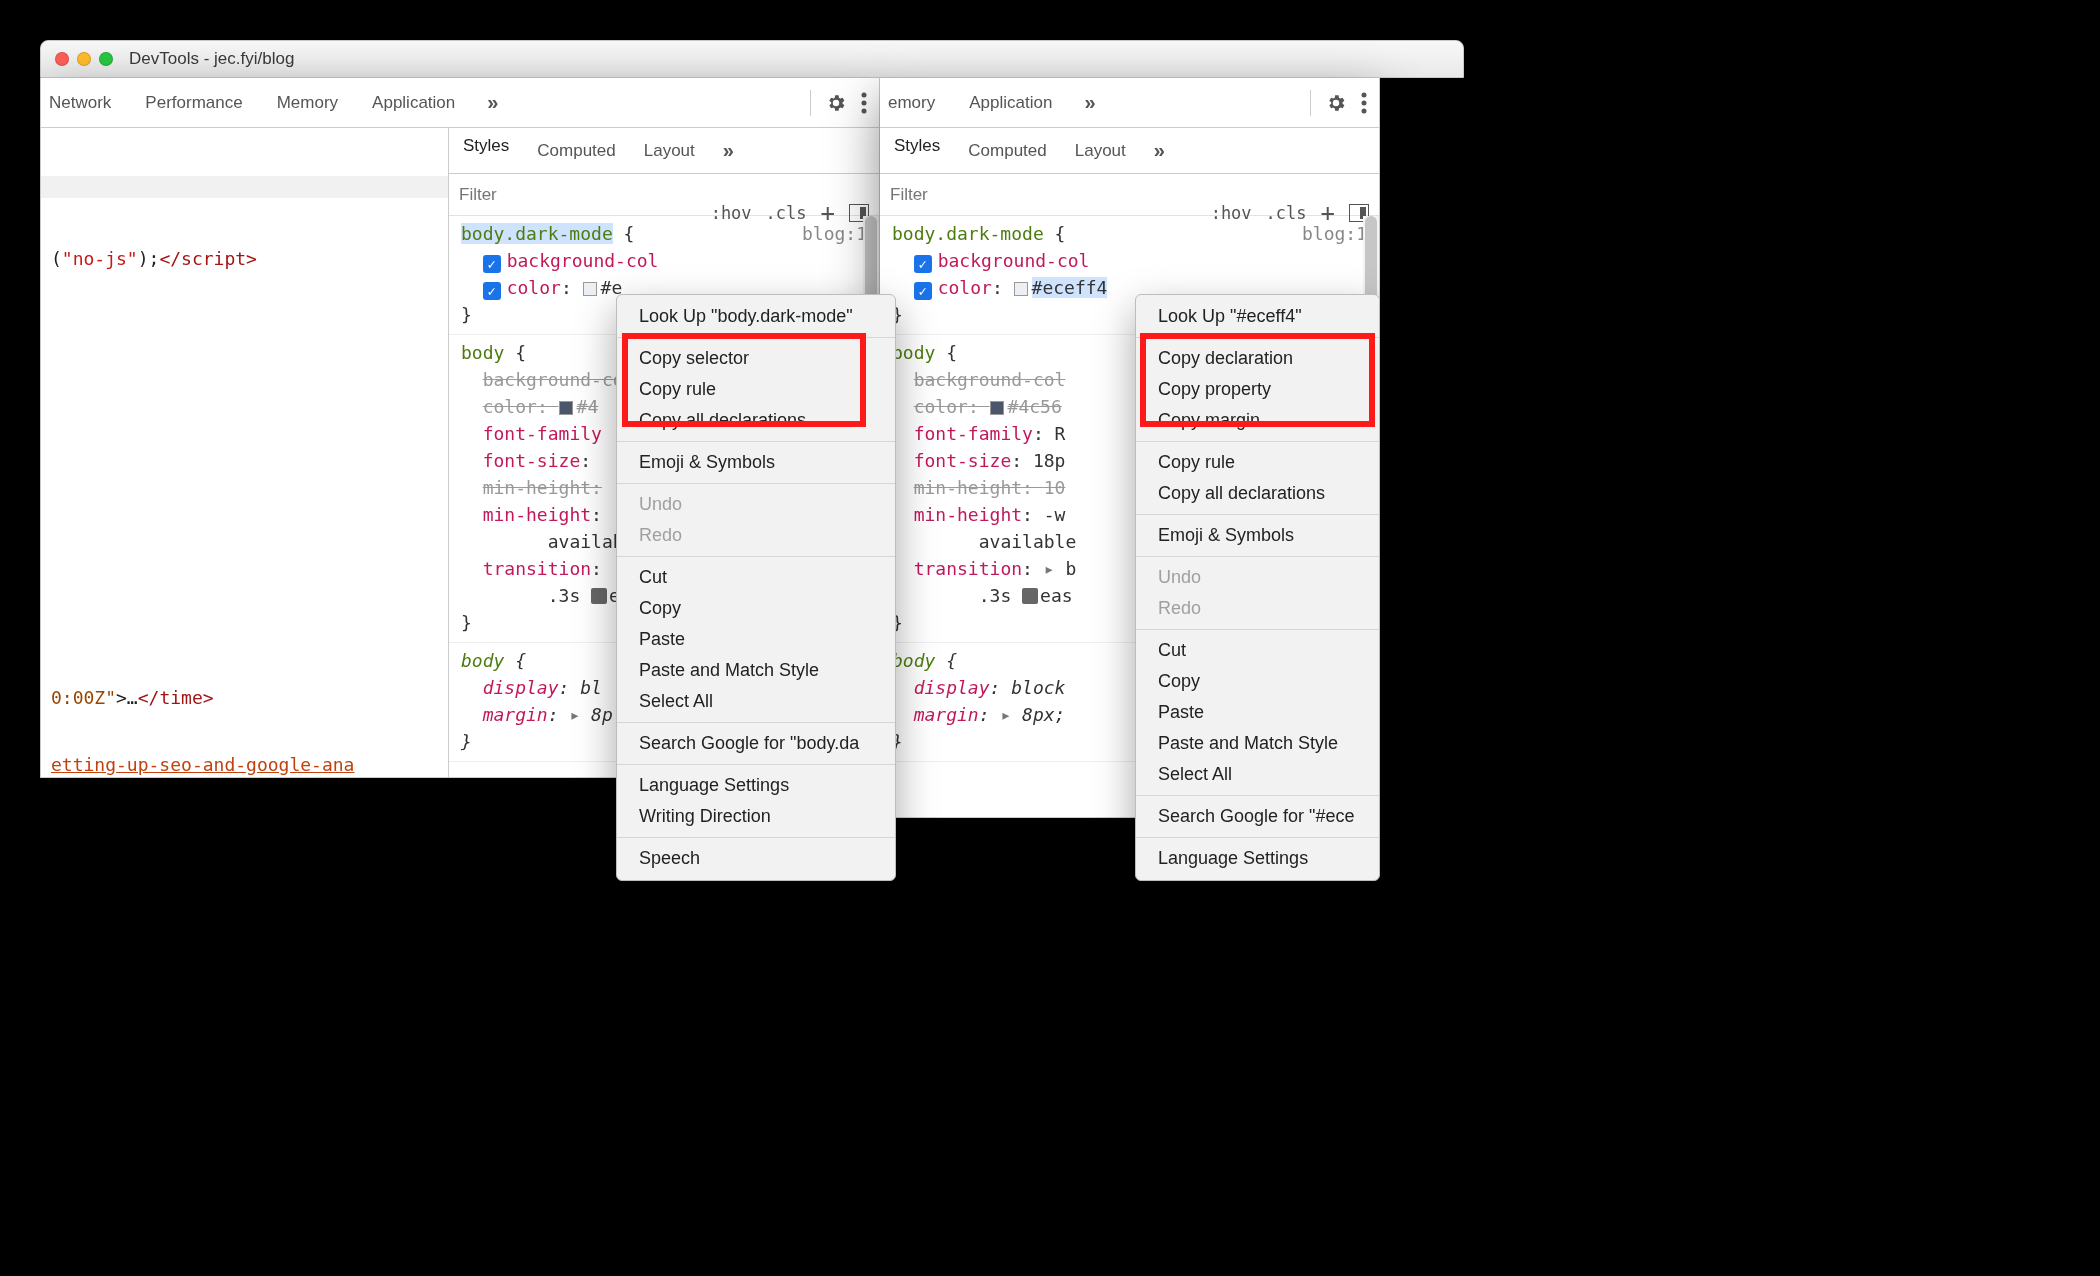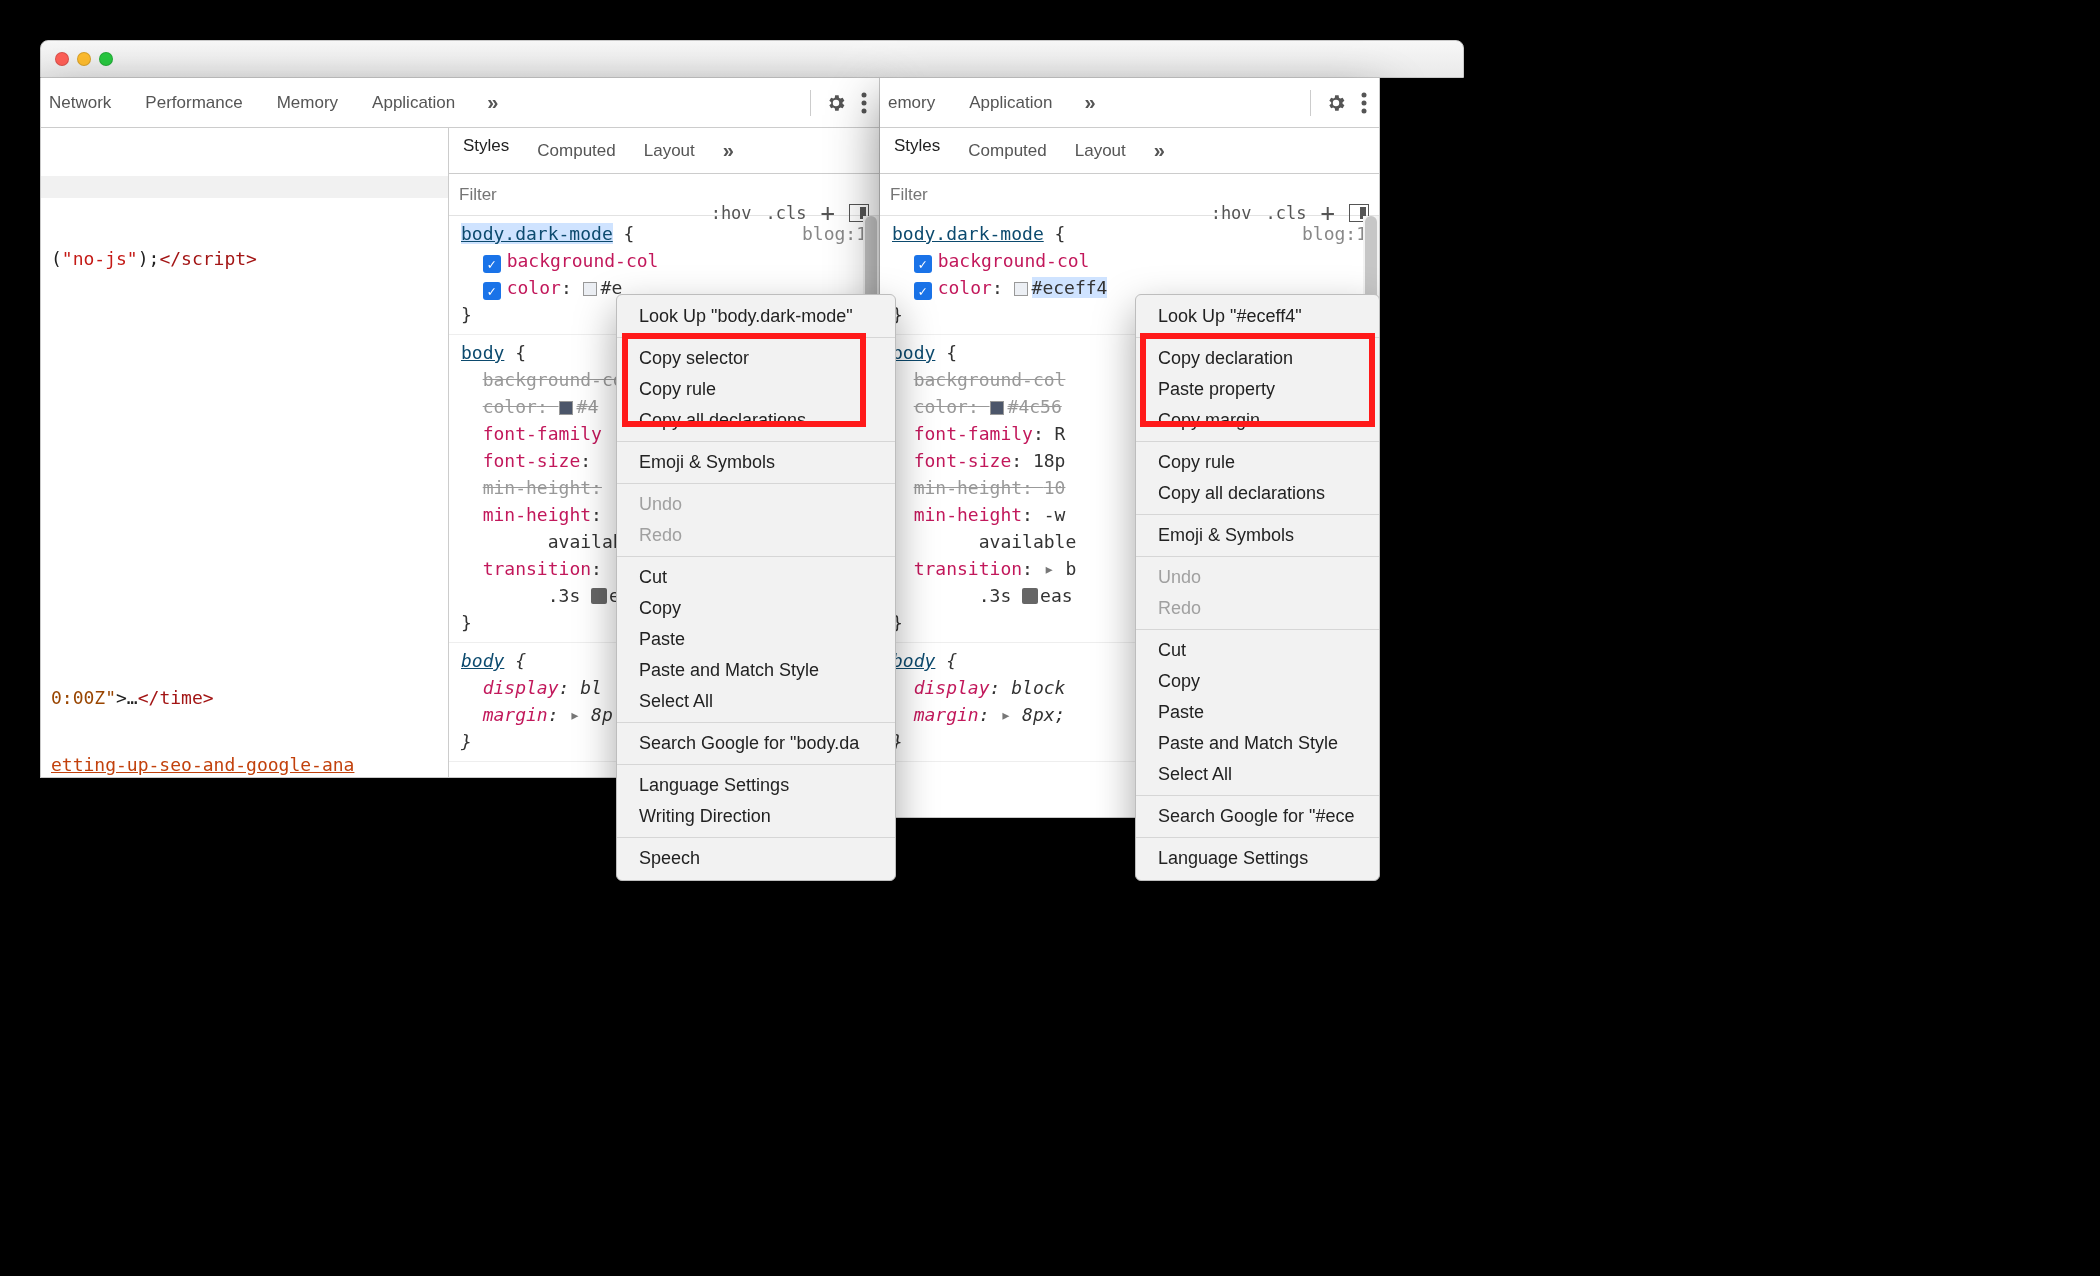--- a/index.html
+++ b/index.html
@@ -42,21 +42,21 @@
   .filterbar input { border: none; outline: none; font-size: 17px; color:#777; width: 130px; }
   .filterbar .btns { margin-left:auto; display:flex; align-items:center; gap:14px; color:#555; font-family: Menlo, monospace; margin-top: 37px; }
   .plus { font-size: 24px; line-height: 1; color:#555; }
   .sidetoggle { width:20px; height:18px; border:1.5px solid #555; position:relative; }
   .sidetoggle:before{content:""; position:absolute; right:2px; top:2px; bottom:2px; width:6px; background:#555; }
 
   .rules { flex:1; overflow:hidden; font-family: Menlo, Consolas, monospace; font-size: 18px; line-height: 1.5; position:relative; }
   .rules .scroll { position:absolute; right:0; top:0; bottom:0; width:16px; background:#f3f3f3; }
   .rules .thumb { position:absolute; right:2px; width:12px; top:0; height:280px; border-radius:6px; background:#c6c6c6; }
   .rule { padding: 4px 12px 6px; border-bottom: 1px solid #eee; }
-  .sel { color:#0c4a6e;text-decoration:underline; }
+  .sel { color:#4d7c0f; }
   .selHL { background:#cfe3ff; }
   .src { float:right; color:#888; font-style: normal; }
   .prop { color:#c2185b; }
   .strike { text-decoration: line-through; text-decoration-color:#999; color:#999; }
   .swatch { display:inline-block; width:14px; height:14px; border:1px solid #999; vertical-align:-2px; margin-right:4px; }
   .chk { display:inline-block; width:18px; height:18px; border-radius:3px; background:#1a73e8; color:#fff; text-align:center; font-size:14px; line-height:18px; vertical-align:-2px; margin-right:6px; }
   .italic { font-style: italic; }
   .tri { color:#777; }
   .ease { display:inline-block; width:16px; height:16px; background:#666; border-radius:2px; vertical-align:-2px; margin-right:2px; }
 
@@ -71,20 +71,21 @@
 </style>
 </head>
 <body>
 
 <div class="stage">
 
   <div class="titlebar">
     <span class="tdot r"></span>
     <span class="tdot y"></span>
     <span class="tdot g"></span>
+    <div class="title">DevTools - jec.fyi/blog</div>
   </div>
 
   <div class="panelL">
     <div class="toptabs">
       <span class="tab">Network</span>
       <span class="tab">Performance</span>
       <span class="tab">Memory</span>
       <span class="tab">Application</span>
       <span class="overflow">»</span>
       <div class="icons">
@@ -268,21 +269,21 @@
     <div class="mi">Writing Direction</div>
     <hr>
     <div class="mi">Speech</div>
   </div>
   <div class="redbox" style="left:582px; top:293px; width:244px; height:94px"></div>
 
   <div class="menu" style="left:1095px; top:254px; width:245px">
     <div class="mi">Look Up "#eceff4"</div>
     <hr>
     <div class="mi">Copy declaration</div>
-    <div class="mi">Paste property</div>
+    <div class="mi">Copy property</div>
     <div class="mi">Copy margin</div>
     <hr>
     <div class="mi">Copy rule</div>
     <div class="mi">Copy all declarations</div>
     <hr>
     <div class="mi">Emoji &amp; Symbols</div>
     <hr>
     <div class="mi dis">Undo</div>
     <div class="mi dis">Redo</div>
     <hr>

